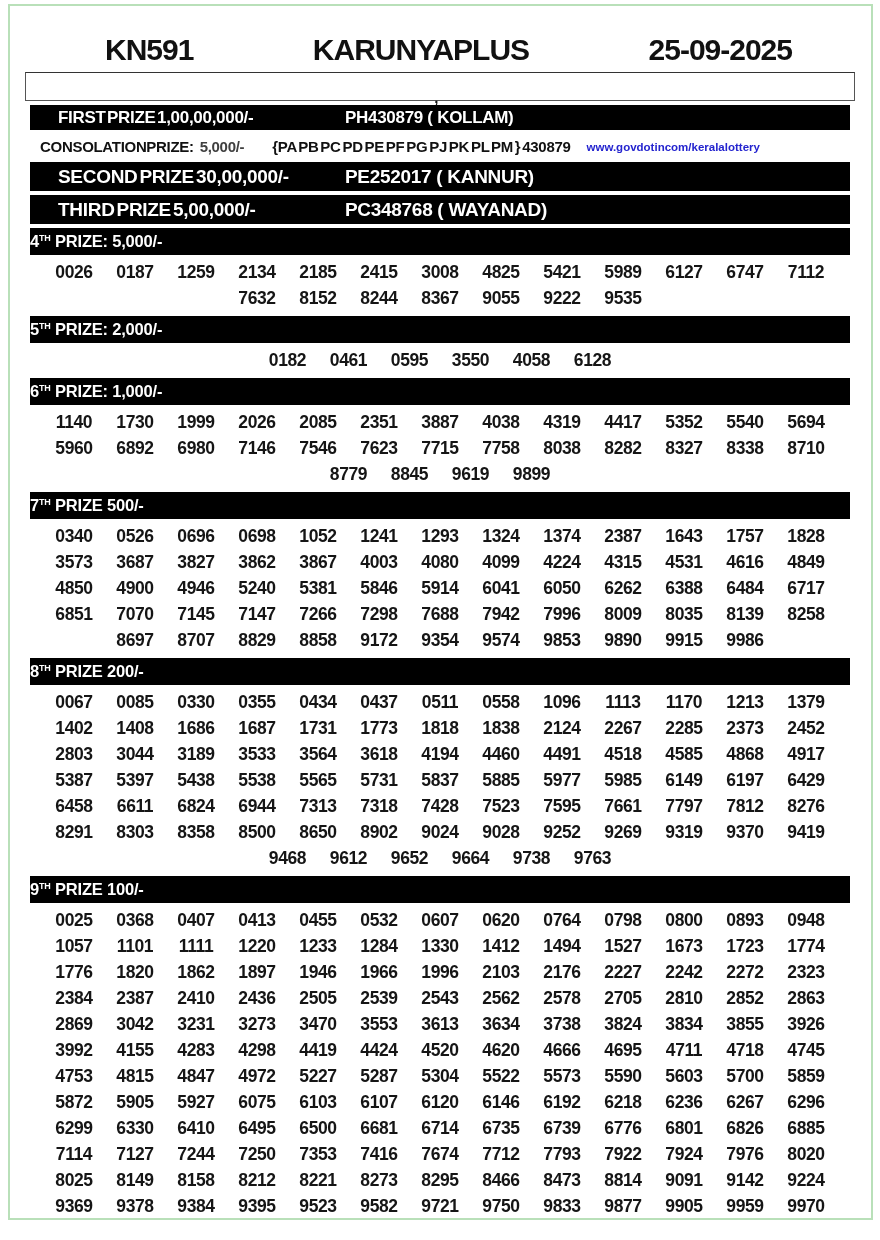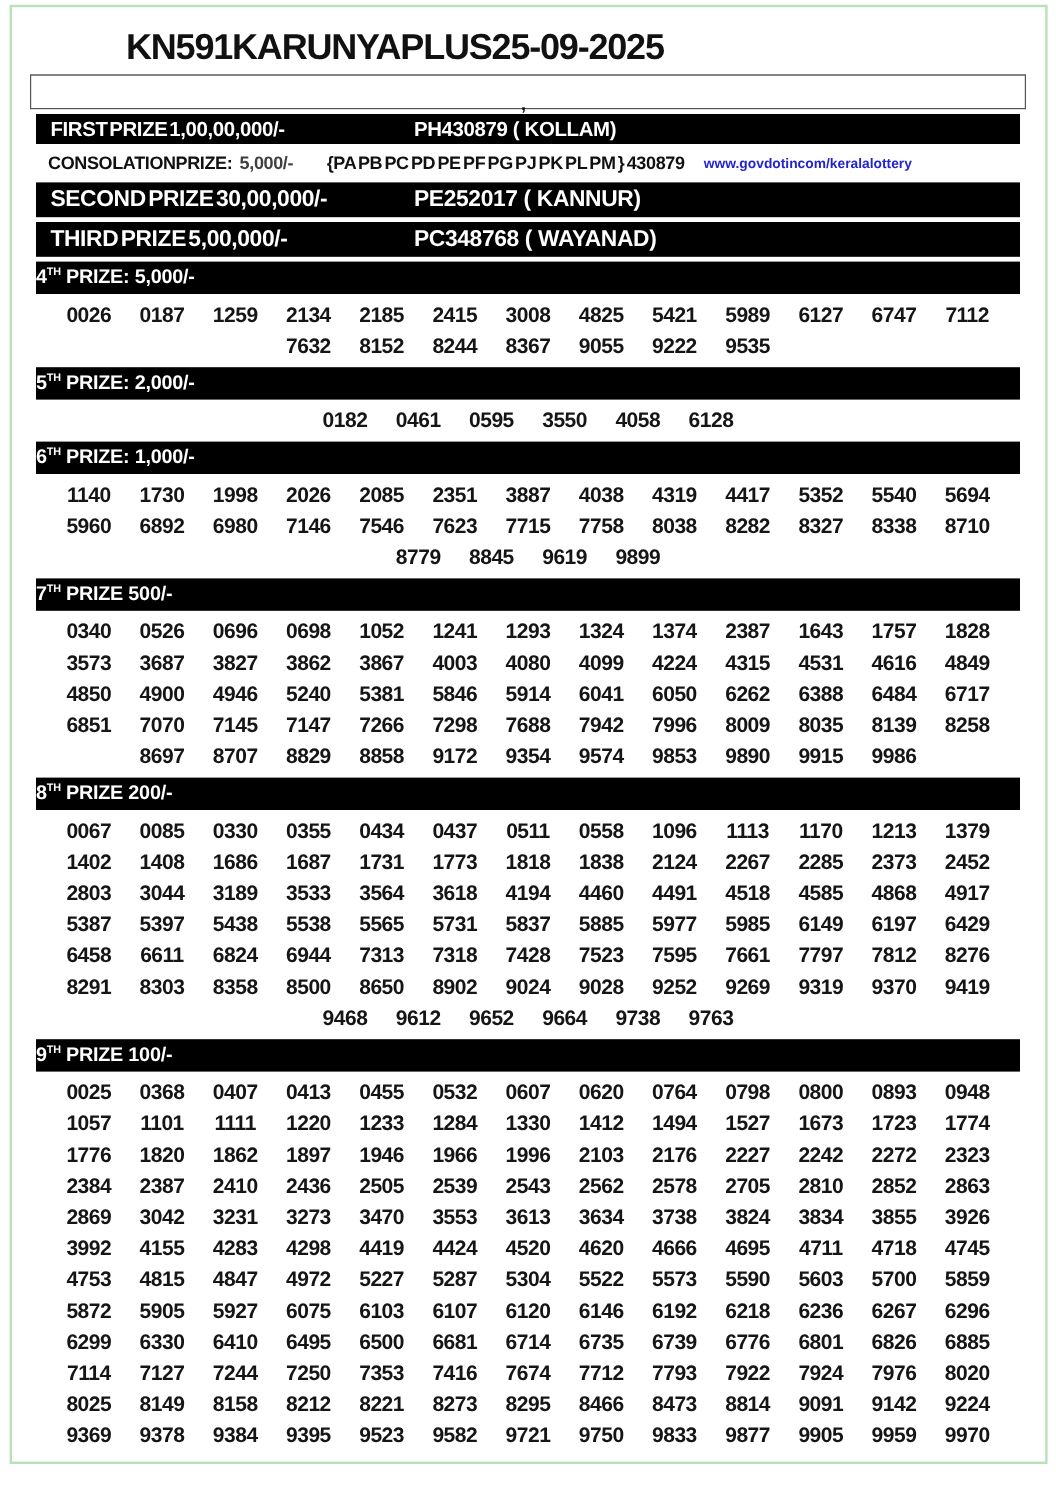--- a/index.html
+++ b/index.html
@@ -14,24 +14,25 @@
   .frame {
     position: absolute;
     left: 8px; right: 7px; top: 4px; bottom: 20px;
     border: 2px solid #b9e0b9;
     pointer-events: none;
   }
   .content { position: relative; }
 
   
   .header {
-    margin-top: 20px;
+    margin-top: 30px;
     height: 40px;
     display: flex;
     align-items: center;
+    justify-content: space-between;
     padding: 0 88px 0 105px;
     font-weight: 700;
     font-size: 30px;
     letter-spacing: -1px;
   }
 
   
   .notice-bar {
     margin: 2px 25px 4px 25px;
     height: 27px;
@@ -49,21 +50,21 @@
   }
 
   
   .bar {
     background: #000;
     color: #fff;
     margin: 0 30px 4px 30px;
     font-weight: 700;
     white-space: nowrap;
   }
-  .prize-bar { position: relative; padding-left: 12px; }
+  .prize-bar { position: relative; padding-left: 28px; }
   .prize-bar .pb-label { word-spacing: -3px; letter-spacing: -0.3px; }
   .prize-bar .pb-winner { position: absolute; left: 315px; letter-spacing: -0.3px; }
   .bar-first { height: 25px; line-height: 25px; font-size: 17px; }
   .bar-big { height: 29px; line-height: 29px; font-size: 19px; }
 
   
   .consolation {
     height: 25px;
     margin: 0 30px 3px 30px;
     display: flex;
@@ -204,21 +205,21 @@
   </div>
 
   <div class="section">
     <div class="bar section-bar">
       <span>6</span><sup>TH</sup><span> PRIZE: 1,000/-</span>
     </div>
     <div class="num-grid">
         <div class="num-row">
           <span class="num">1140</span>
           <span class="num">1730</span>
-          <span class="num">1998</span>
+          <span class="num">1999</span>
           <span class="num">2026</span>
           <span class="num">2085</span>
           <span class="num">2351</span>
           <span class="num">3887</span>
           <span class="num">4038</span>
           <span class="num">4319</span>
           <span class="num">4417</span>
           <span class="num">5352</span>
           <span class="num">5540</span>
           <span class="num">5694</span>

